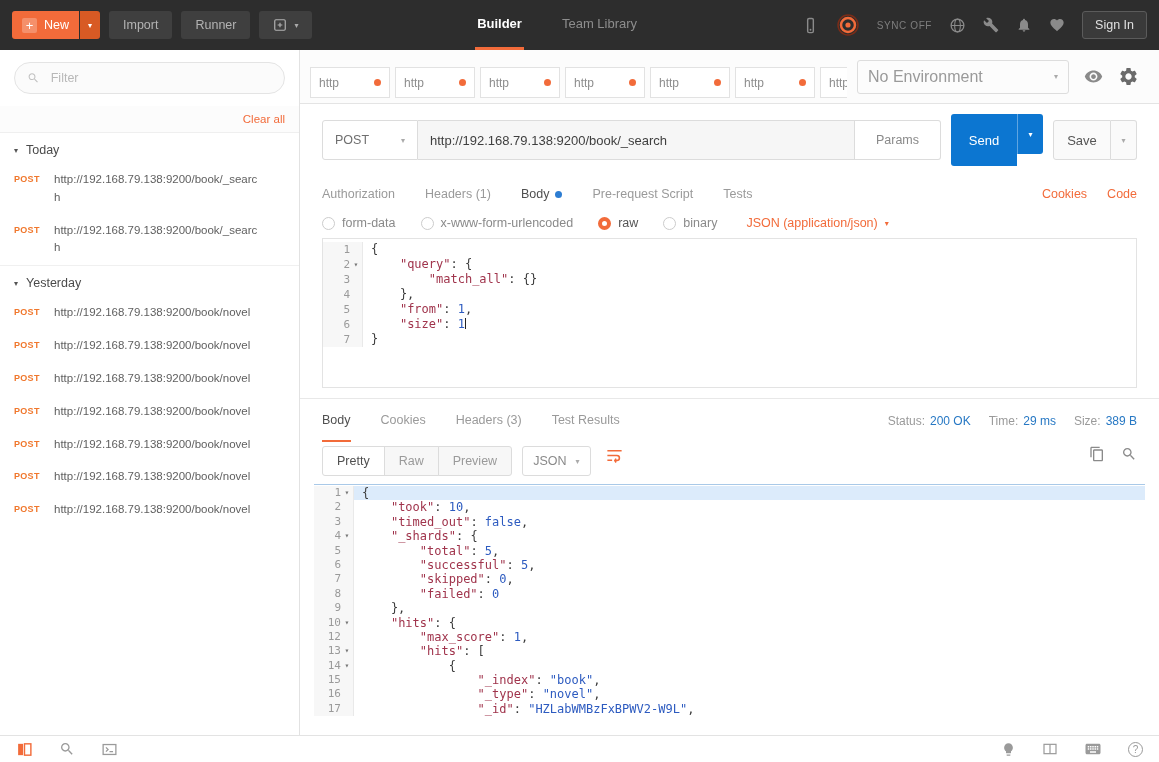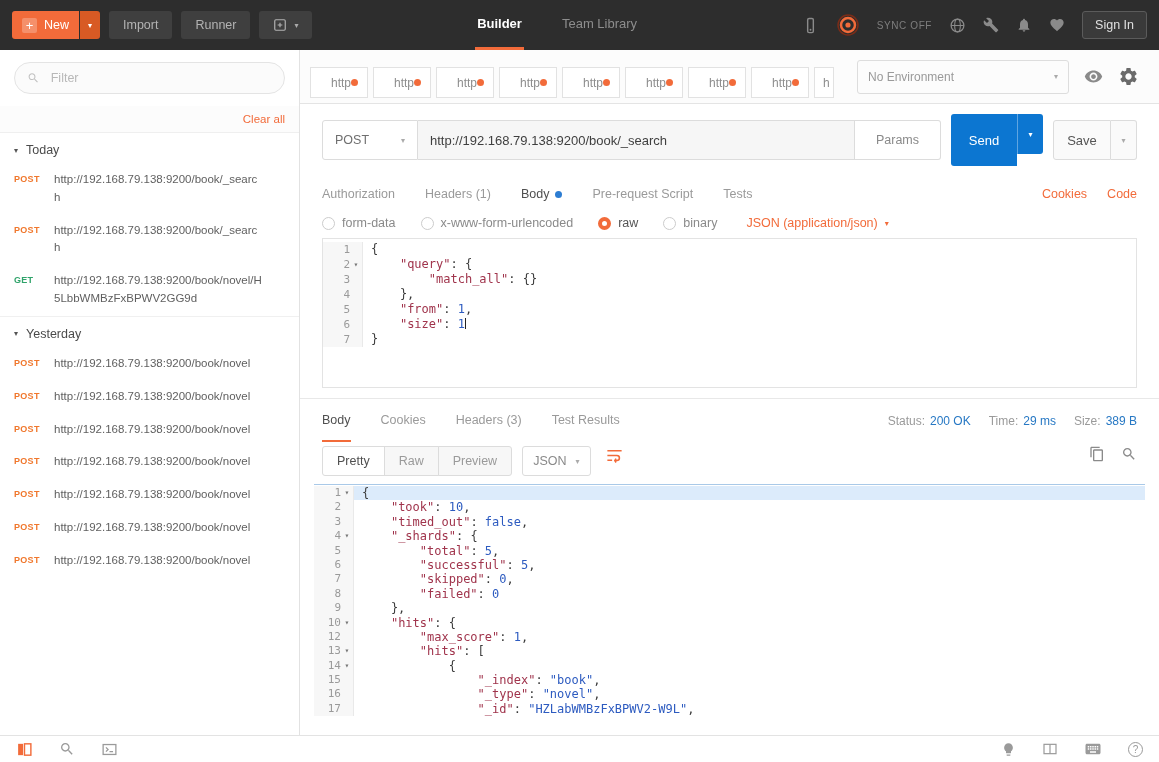--- a/index.html
+++ b/index.html
@@ -53,29 +53,29 @@
   .method{width:33px;flex:none;font-size:9px;font-weight:bold;padding-top:3px;letter-spacing:.3px;}
   .m-post{color:#f0772c;}
   .m-get{color:#2fa36a;}
   .hist-url{font-size:11.5px;color:#5f5f5f;word-break:break-all;line-height:1.55;width:208px;}
 
   
   .main{position:absolute;top:50px;left:300px;right:0;bottom:27px;display:flex;
     flex-direction:column;overflow:hidden;background:#fff;}
   .band{height:54px;background:#fcfcfc;border-bottom:1px solid #e4e4e4;display:flex;flex:none;}
   .strip{flex:1;display:flex;align-items:flex-end;gap:5px;padding:0 0 5px 10px;overflow:hidden;}
-  .htab{width:58px;height:31px;flex:none;border:1px solid #e2e2e2;background:#fff;
-    display:flex;align-items:center;justify-content:space-between;padding:0 20px;cursor:pointer;}
+  .htab{width:80px;height:31px;flex:none;border:1px solid #e2e2e2;background:#fff;
+    display:flex;align-items:center;justify-content:space-between;padding:0 8px;cursor:pointer;}
   .htab-lbl{color:#8d8d8d;font-size:12px;}
   .hdot{width:7px;height:7px;border-radius:50%;background:#f26b3a;flex:none;}
   .htab.trunc{width:20px;overflow:hidden;padding:0 0 0 8px;}
   .envbox{flex:none;width:312px;display:flex;align-items:center;padding:0 16px 0 10px;gap:15px;}
   .env-select{width:212px;height:34px;border:1px solid #ddd;border-radius:3px;background:#fcfcfc;
     display:flex;align-items:center;justify-content:space-between;padding:0 10px;cursor:pointer;}
-  .env-select .lbl{color:#9a9a9a;font-size:12px;}
+  .env-select .lbl{color:#9a9a9a;font-size:16px;}
   .caret{font-size:8px;color:#aaa;}
 
   .urlrow{display:flex;align-items:center;padding:10px 22px;flex:none;}
   .method-select{width:96px;height:40px;border:1px solid #dcdcdc;border-radius:3px 0 0 3px;background:#fff;
     display:flex;align-items:center;justify-content:space-between;padding:0 12px;color:#6f6f6f;
     font-size:12.5px;cursor:pointer;flex:none;}
   .url-input{flex:1;height:40px;border:1px solid #dcdcdc;border-left:0;background:#f6f6f6;
     padding:0 12px;font-size:13px;color:#3f3f3f;outline:none;font-family:"Liberation Sans",sans-serif;}
   .params-btn{width:86px;height:40px;border:1px solid #dcdcdc;border-left:0;border-radius:0 3px 3px 0;
     background:#fff;color:#8a8a8a;font-size:12.5px;display:flex;align-items:center;
@@ -232,24 +232,20 @@
           <span class="glabel">Today</span>
         </div>
         <div class="hist-item">
           <span class="method m-post">POST</span>
           <span class="hist-url">http://192.168.79.138:9200/book/_search</span>
         </div>
         <div class="hist-item">
           <span class="method m-post">POST</span>
           <span class="hist-url">http://192.168.79.138:9200/book/_search</span>
         </div>
-        <div class="hist-item">
-          <span class="method m-get">GET</span>
-          <span class="hist-url">http://192.168.79.138:9200/book/novel/H5LbbWMBzFxBPWV2GG9d</span>
-        </div>
         <div class="group-h">
           <span class="gcaret">▾</span>
           <span class="glabel">Yesterday</span>
         </div>
         <div class="hist-item">
           <span class="method m-post">POST</span>
           <span class="hist-url">http://192.168.79.138:9200/book/novel</span>
         </div>
         <div class="hist-item">
           <span class="method m-post">POST</span>

